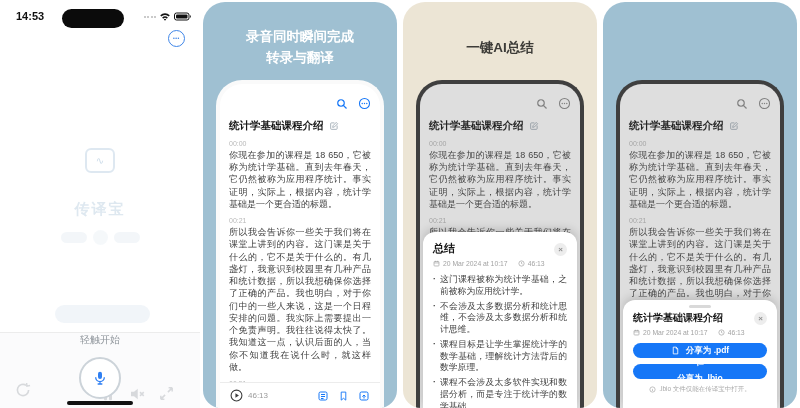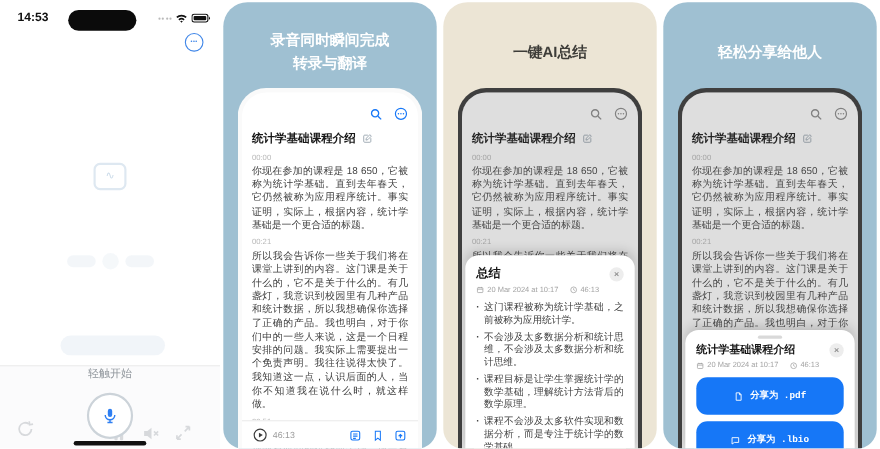--- a/index.html
+++ b/index.html
@@ -73,23 +73,23 @@
              text-align:center;font-weight:700;}
   .meta-row{display:flex;align-items:center;gap:10px;margin-top:4px;color:#a3a3a3;}
   .meta-item{display:flex;align-items:center;gap:3px;font-size:6.8px;}
   .bullets{margin-top:7px;}
   .bullet{position:relative;padding-left:7px;font-size:8.8px;color:#3e3e3e;line-height:1.32;margin-bottom:3.5px;text-align:justify;}
   .bullet::before{content:"·";position:absolute;left:0;top:0;font-weight:700;}
 
   .handle{width:22px;height:3px;border-radius:2px;background:#d9d9d9;margin:5px auto 0;}
   .share-inner{padding:3px 10px 0;}
   .share-title{font-size:10px;font-weight:700;color:#161616;}
-  .share-btn{height:34px;border-radius:10px;background:#1677f7;color:#fff;display:flex;align-items:center;
-             justify-content:center;gap:6px;font-size:8.5px;font-weight:600;margin-top:7px;font-family:Liberation Mono, monospace;}
-  .share-btn + .share-btn{margin-top:6px;}
+  .share-btn{height:15px;border-radius:10px;background:#1677f7;color:#fff;display:flex;align-items:center;
+             justify-content:center;gap:6px;font-size:8.5px;font-weight:600;margin-top:7px;}
+  .share-btn + .share-btn{margin-top:6px;flex-direction:column;}
   .share-note{display:flex;align-items:center;justify-content:center;gap:3px;margin-top:6px;color:#a8a8a8;font-size:6.5px;}
   svg{display:block;}
 </style>
 </head>
 <body>
 
 <div class="stage">
 
   <div class="panel">
     <div class="statusbar">
@@ -118,20 +118,21 @@
         </span>
       </div>
     </div>
 
     <div class="more-fab">
         <b>•••</b>
       </div>
 
     <div class="wave-ghost">∿</div>
 
+    <div class="watermark">传译宝</div>
 
     <div class="lang-ghost">
       <span class="pill"></span>
         <span class="swap"></span>
         <span class="pill"></span>
     </div>
     <div class="pill-ghost"></div>
 
     <div class="bottom-zone">
       <div class="tap-start">轻触开始</div>
@@ -310,21 +311,20 @@
             <div class="bullet">课程不会涉及太多软件实现和数据分析，而是专注于统计学的数学基础。</div>
 
           </div>
         </div>
       </div>
     </div>
   </div>
 
   <div class="panel">
     <div class="card blue dark">
-      <div class="headline single">轻松分享给他人</div>
       <div class="phone">
         <div class="screen">
           <div class="topbar">
             <span>
               <svg width="12" height="12" viewBox="0 0 24 24" fill="none" stroke="currentColor" stroke-width="2.4">
                   <circle cx="10" cy="10" r="6.5"></circle>
                   <path d="M15.2 15.2L21 21"></path>
                 </svg>
             </span>
             <span>

